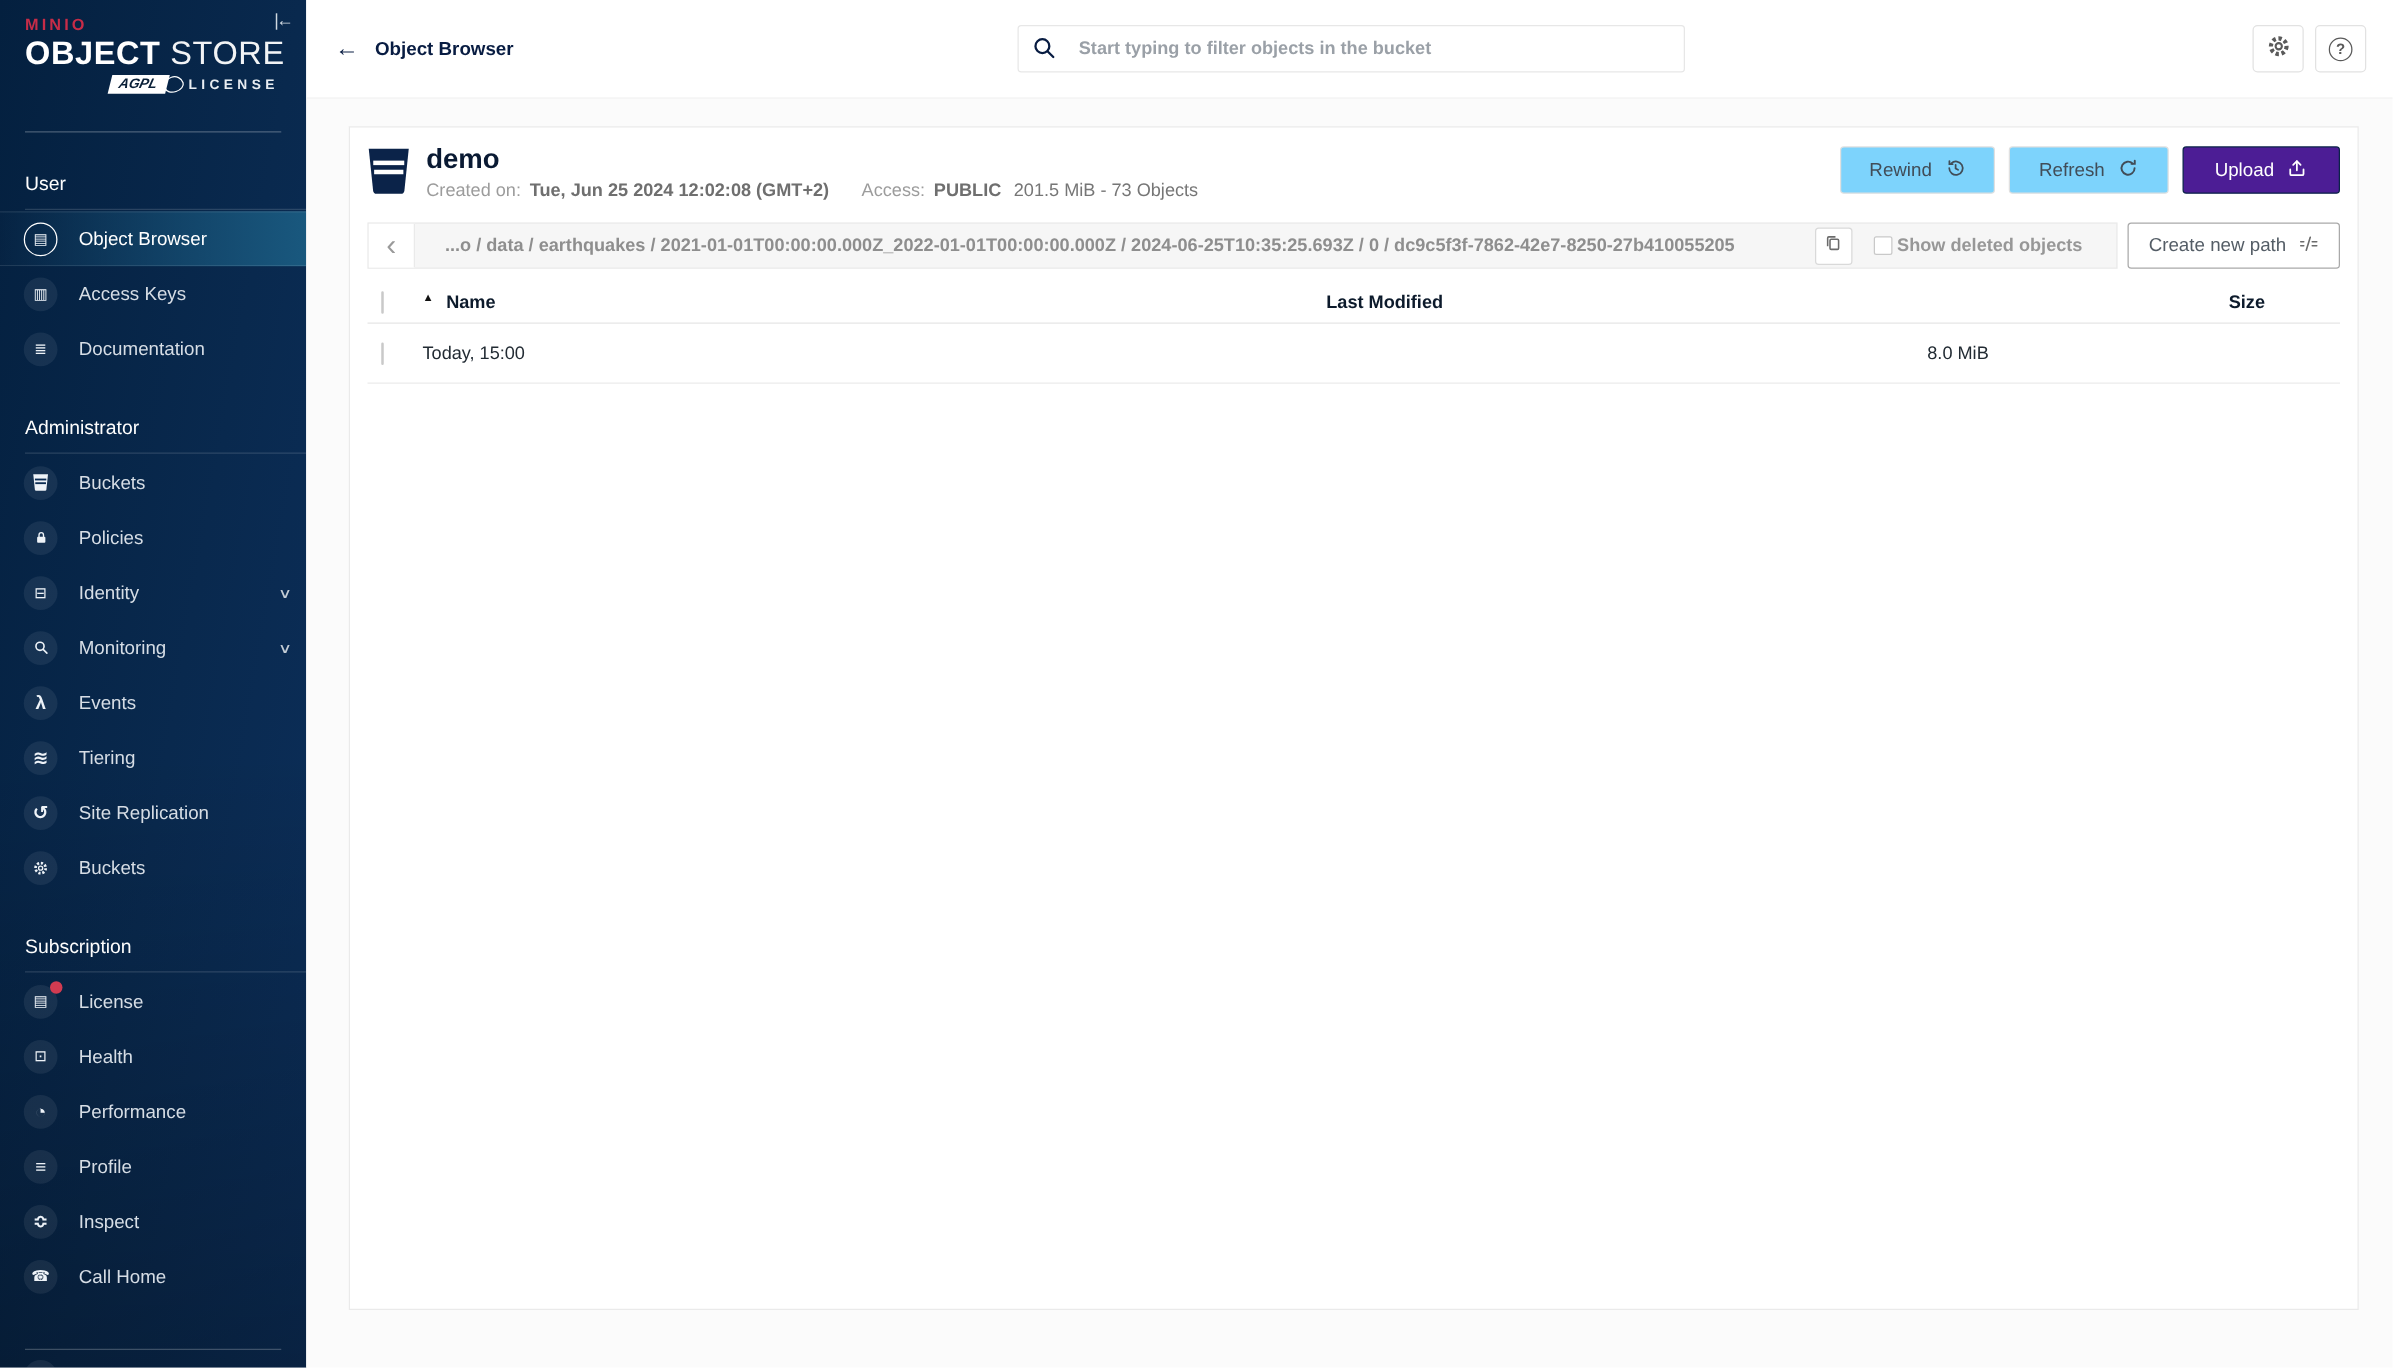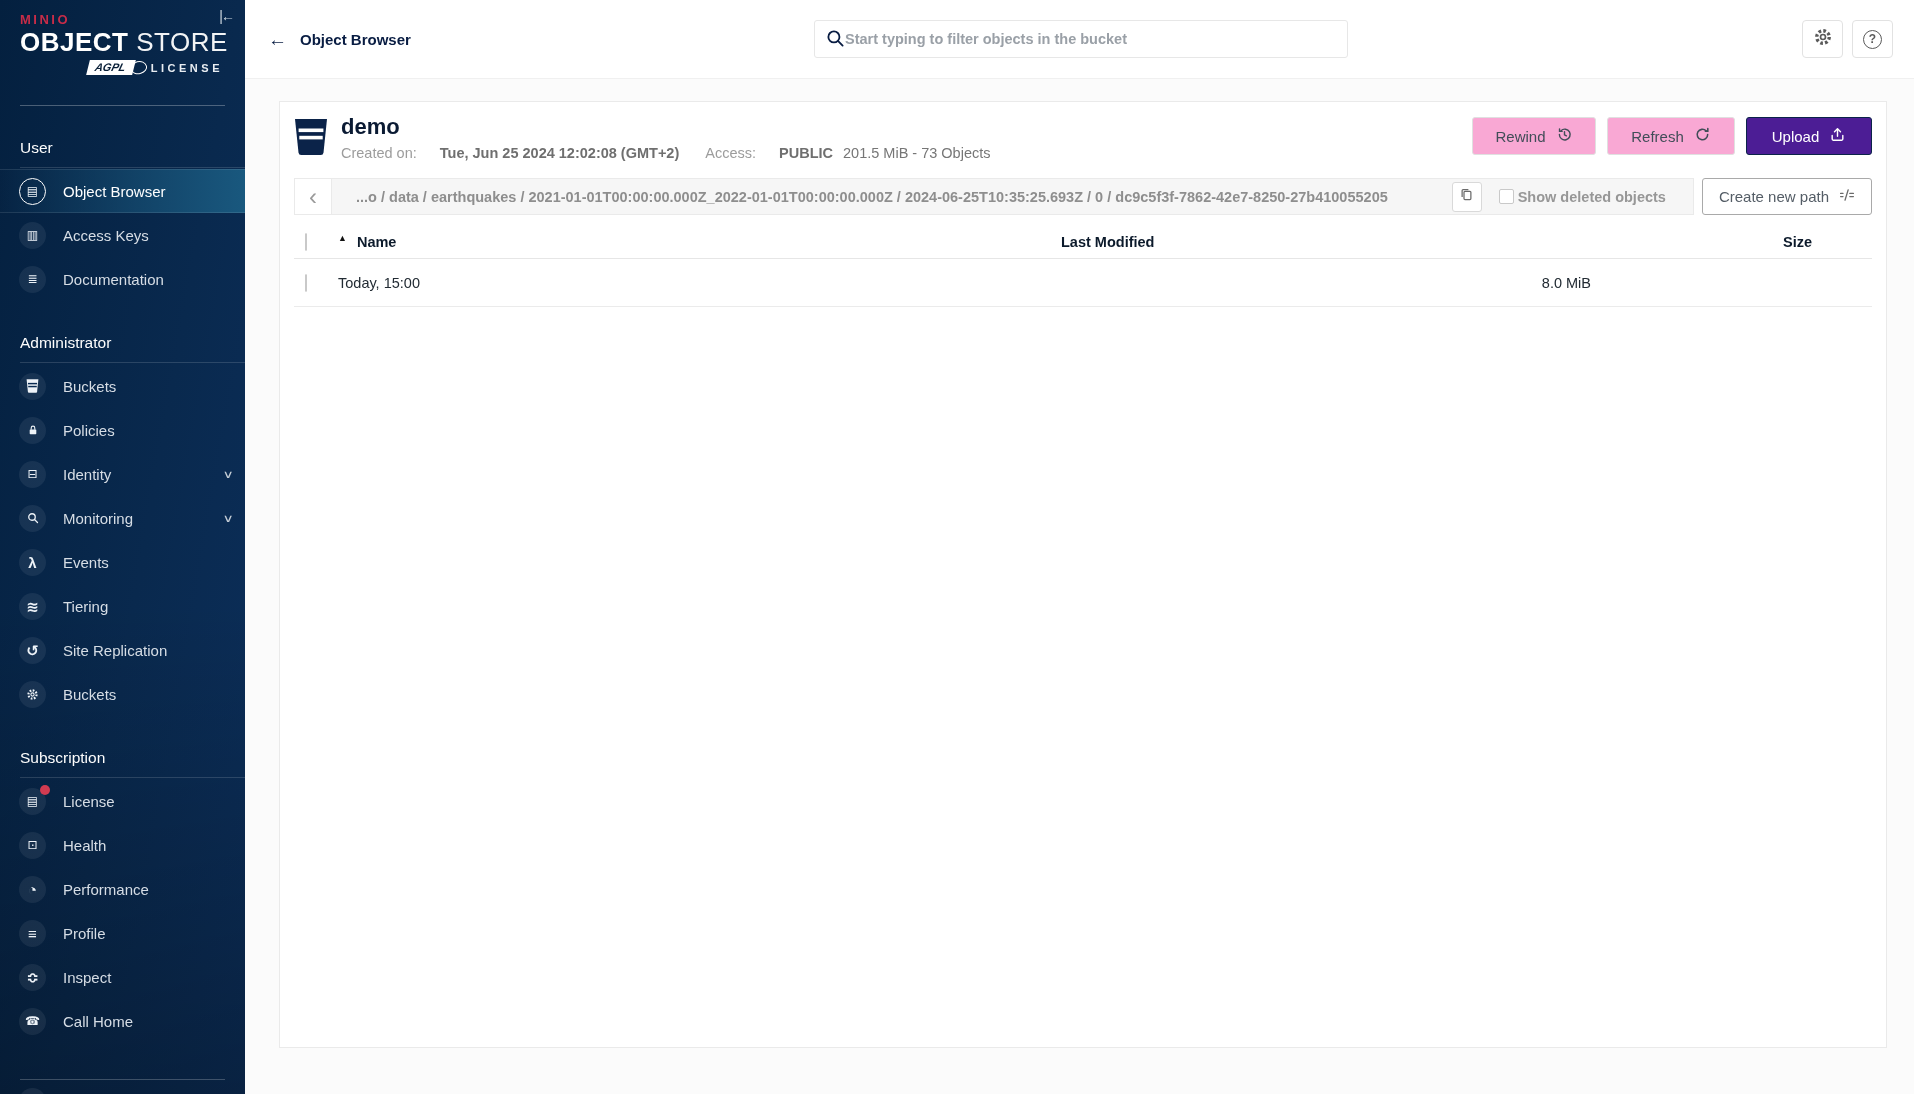--- a/index.html
+++ b/index.html
@@ -43,46 +43,46 @@
   .stub-badge { width:27px; height:27px; border-radius:50%; background:rgba(255,255,255,.07); margin:0 0 -21px 19px; }
 
   
   .topbar { position:absolute; left:245px; top:0; width:1669px; height:79px; background:#fff;
     border-bottom:1px solid #f0f0f0; }
   .page-head { position:absolute; left:23px; top:0; height:79px; display:flex; align-items:center; gap:13px; }
   .back-arrow { color:#081C42; font-size:19px; cursor:pointer; line-height:1; }
   .page-title { color:#081C42; font-size:15px; font-weight:700; }
   .searchbox { position:absolute; left:569px; top:20px; width:534px; height:38px; }
   .searchbox input { width:100%; height:100%; border:1px solid #e7e7e7; border-radius:3px; outline:none;
-    padding:0 12px 0 30px; font-family:inherit; font-size:14.5px; font-weight:600; color:#c2410c; }
+    padding:0 12px 0 48px; font-family:inherit; font-size:14.5px; font-weight:600; color:#c2410c; }
   .searchbox input::placeholder { color:#9aa0a7; font-weight:600; }
   .search-ic { position:absolute; left:12px; top:9px; color:#081C42; }
   .topbar-right { position:absolute; right:21px; top:20px; display:flex; gap:9px; }
   .sq-btn { width:41px; height:38px; background:#fff; border:1px solid #e2e2e2; border-radius:4px;
     display:grid; place-items:center; color:#5a5a5a; cursor:pointer; }
   .q-circle { width:19px; height:19px; border:1.8px solid #5a5a5a; border-radius:50%;
     display:grid; place-items:center; font-size:12px; font-weight:700; color:#5a5a5a; }
 
   
   .main { position:absolute; left:245px; top:79px; width:1669px; height:1015px; background:#fbfbfb; }
   .card { position:absolute; left:34px; top:22px; width:1608px; height:947px; background:#fff;
     border:1px solid #eaeaea; padding:13px 14px; }
 
   .bucket-row { display:flex; align-items:flex-start; }
   .bucket-ic { flex:0 0 34px; margin-top:3px; }
   .bucket-info { margin-left:13px; }
   .bucket-name { font-size:22px; font-weight:700; color:#0a1a33; line-height:24px; }
   .bucket-meta { margin-top:6px; font-size:14.5px; color:#9c9c9c; display:flex; align-items:center; }
-  .meta-strong { color:#6f6f6f; font-weight:700; margin-left:23px;text-align:center; }
+  .meta-strong { color:#6f6f6f; font-weight:700; margin-left:7px;text-align:center; }
   .meta-sep { width:26px; }
   .meta-plain { color:#767676; margin-left:10px; }
   .toolbar { margin-left:auto; display:flex; gap:11px; margin-top:2px; }
   .btn { height:38px; border-radius:3px; font-family:inherit; font-size:15px; display:flex;
     align-items:center; justify-content:center; gap:10px; cursor:pointer; }
-  .btn-outline { background:#f9a8d4; border:1px solid #e0e0e0; color:#414d58; }
+  .btn-outline { background:#7dd3fc; border:1px solid #e0e0e0; color:#414d58; }
   .btn-primary { background:#4c1d95; border:1px solid #0b2349; color:#fff; font-weight:400; }
   .w-rewind{width:124px;} .w-refresh{width:128px;} .w-upload{width:126px;}
 
   .pathbar { margin-top:17px; display:flex; gap:8px; height:37px; }
   .crumb-wrap { flex:1; display:flex; border:1px solid #eaeaea; background:#f6f6f6; align-items:center; }
   .crumb-back { width:37px; align-self:stretch; background:#fff; border-right:1px solid #eaeaea;
     display:grid; place-items:center; color:#9a9a9a; font-size:24px; font-weight:300; cursor:pointer; }
   .crumb-path { flex:1; padding:0 10px 0 24px; color:#8e8e8e; font-weight:700; font-size:14.5px;
     white-space:nowrap; overflow:hidden; cursor:pointer; }
   .copy-btn { width:30px; height:30px; background:#fff; border:1px solid #d9d9d9; border-radius:3px;

